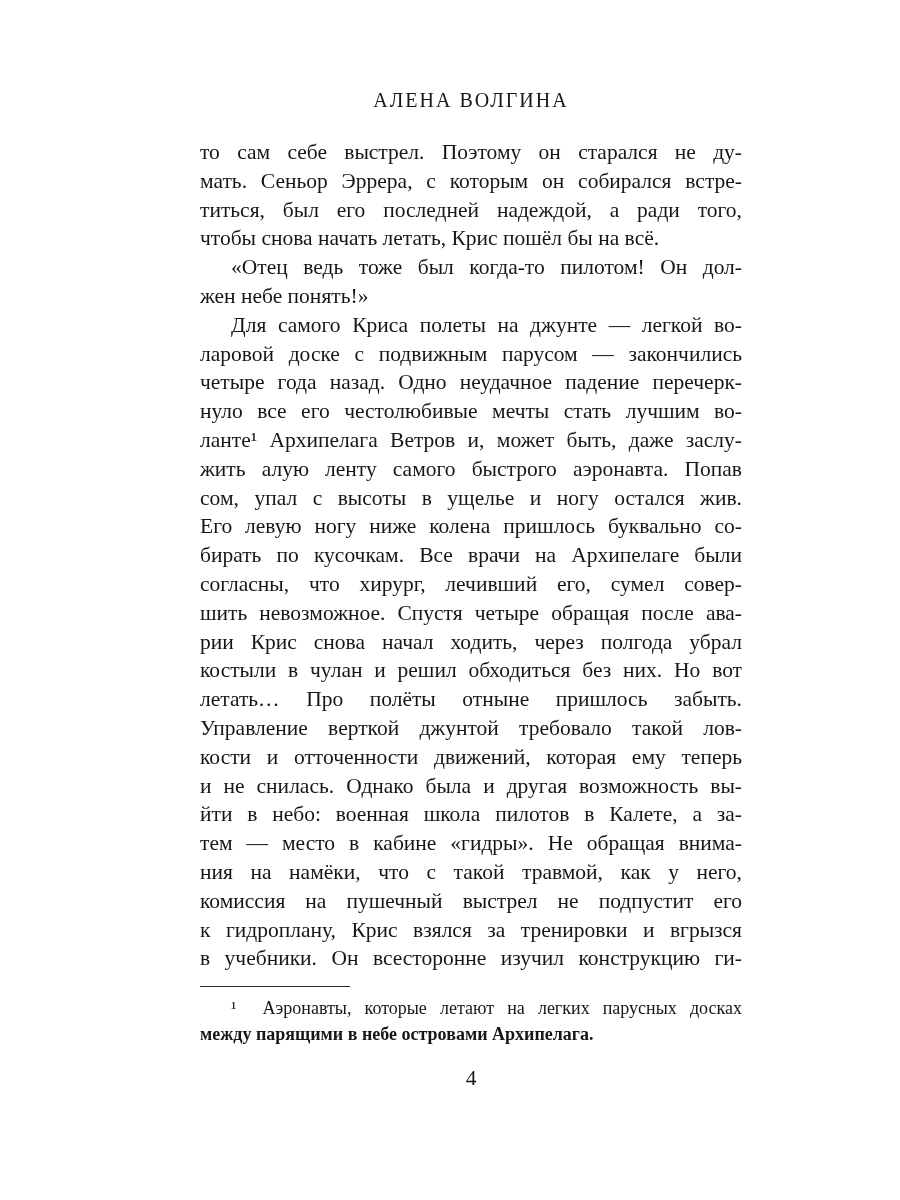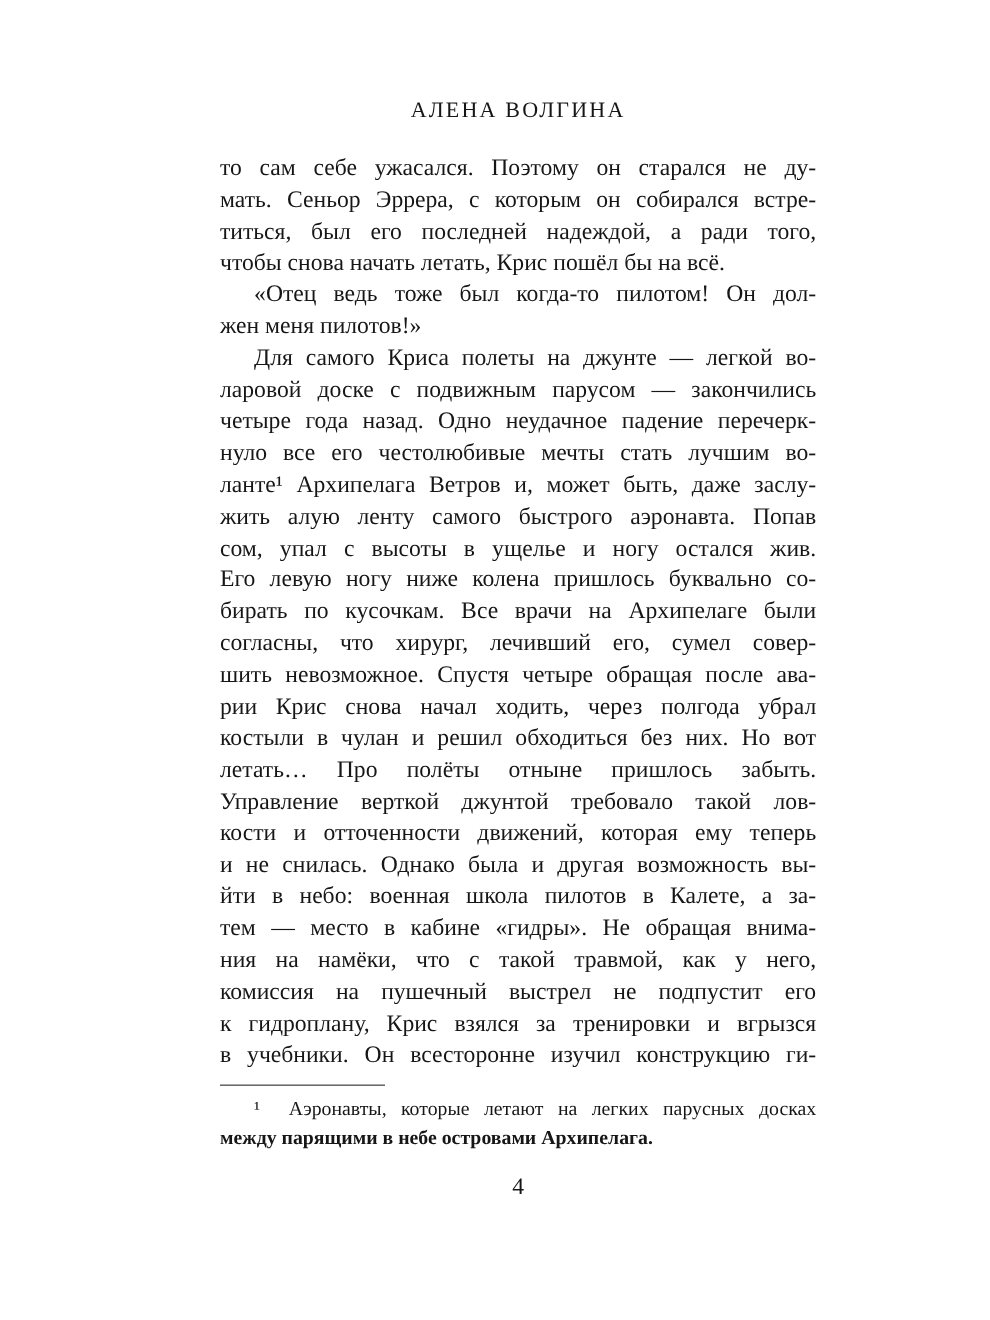--- a/index.html
+++ b/index.html
@@ -54,28 +54,28 @@
   }
 </style>
 </head>
 <body>
 
 <div class="page">
   <div class="author">АЛЕНА ВОЛГИНА</div>
 
   <div class="book-text">
       <div>
-        <div class="line">то сам себе ужасался. Поэтому он старался не ду-</div>
+        <div class="line">то сам себе выстрел. Поэтому он старался не ду-</div>
         <div class="line">мать. Сеньор Эррера, с которым он собирался встре-</div>
         <div class="line">титься, был его последней надеждой, а ради того,</div>
         <div class="line last">чтобы снова начать летать, Крис пошёл бы на всё.</div>
       </div>
       <div>
         <div class="line indent">«Отец ведь тоже был когда-то пилотом! Он дол-</div>
-        <div class="line last">жен меня пилотов!»</div>
+        <div class="line last">жен небе понять!»</div>
       </div>
       <div>
         <div class="line indent">Для самого Криса полеты на джунте — легкой во-</div>
         <div class="line">ларовой доске с подвижным парусом — закончились</div>
         <div class="line">четыре года назад. Одно неудачное падение перечерк-</div>
         <div class="line">нуло все его честолюбивые мечты стать лучшим во-</div>
         <div class="line">ланте¹ Архипелага Ветров и, может быть, даже заслу-</div>
         <div class="line">жить алую ленту самого быстрого аэронавта. Попав</div>
         <div class="line">сом, упал с высоты в ущелье и ногу остался жив.</div>
         <div class="line">Его левую ногу ниже колена пришлось буквально со-</div>

